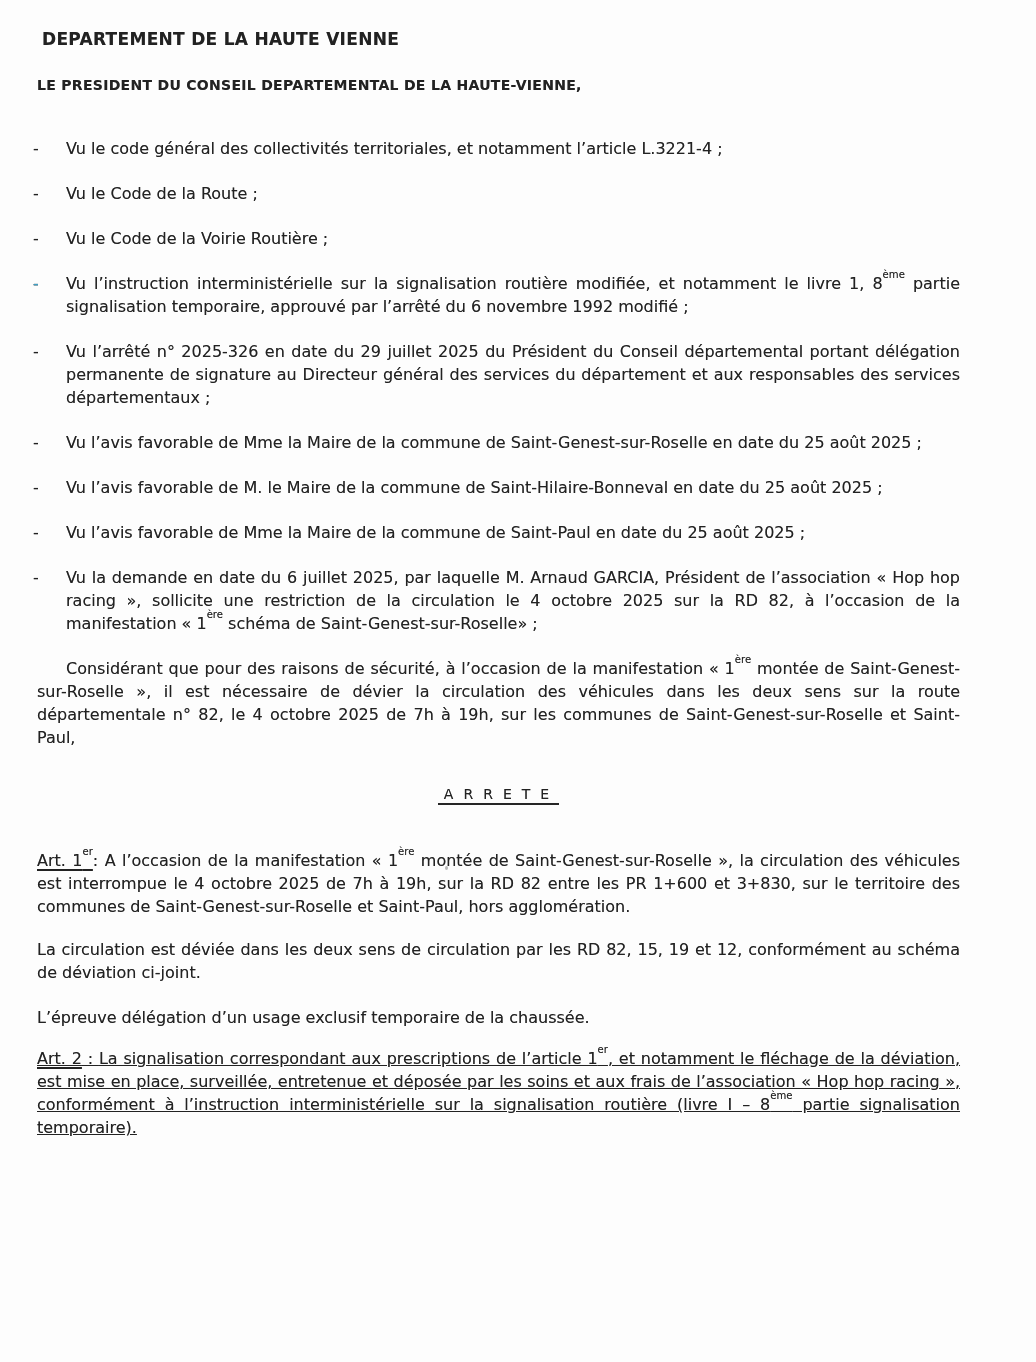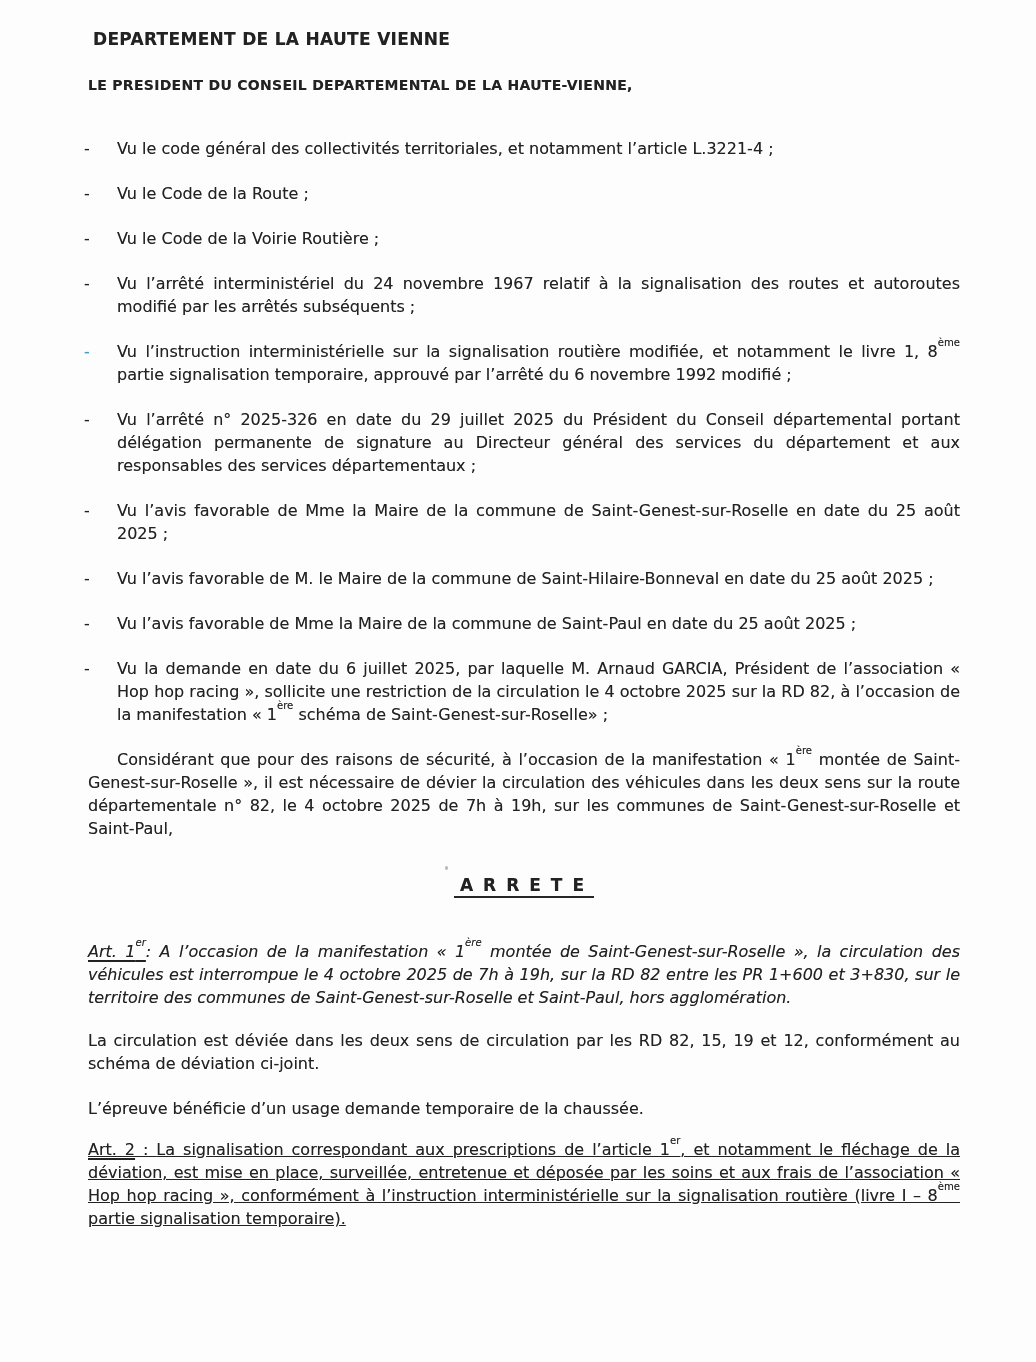--- a/index.html
+++ b/index.html
@@ -2,21 +2,21 @@
 <html lang="fr"><head>
 <meta charset="utf-8">
 <style>
   html, body { margin: 0; padding: 0; background: #ffffff; }
   .page {
     position: relative;
     width: 1036px;
     height: 1362px;
     box-sizing: border-box;
     background: #fdfdfd;
-    padding: 28px 76px 0 88px;
+    padding: 28px 76px 0 37px;
     font-family: "DejaVu Sans", "Liberation Sans", sans-serif;
     font-size: 16px;
     line-height: 23px;
     color: #222;
     text-shadow: 0 0 0.6px rgba(40,40,40,0.45);
     overflow: hidden;
   }
   .header-line1 {
     font-weight: bold;
     font-size: 17px;
@@ -52,30 +52,30 @@
     top: -0.45em;
   }
   p.considerant {
     margin: 0;
     text-align: justify;
     text-indent: 29px;
   }
   .arrete-heading {
     margin: 32px 0 0 0;
     text-align: center;
-    font-size: 17px;
+    font-size: 14px;
     line-height: 26px;
-    font-weight: bold;
+    font-weight: normal;
   }
   .arrete-heading .arrete-text {
     letter-spacing: 10px;
     border-bottom: 2px solid #262626;
     padding: 0 0 1px 6px;
   }
-  p.article-1 { margin: 42px 0 0 0; text-align: justify; font-style: italic; }
+  p.article-1 { margin: 42px 0 0 0; text-align: justify; }
   p.para-deviation { margin: 20px 0 0 0; text-align: justify; }
   p.para-usage { margin: 22px 0 0 0; text-align: justify; }
   p.article-2 { margin: 18px 0 0 0; text-align: justify; text-decoration: underline; }
   .art-label {
     text-decoration: underline;
     text-decoration-thickness: 1.5px;
     text-underline-offset: 3px;
   }
   .scan-artifact {
     position: absolute;
@@ -107,21 +107,20 @@
       <span>Vu le Code de la Route ;</span>
     </li>
 
     <li class="visa">
       <span class="dash">-</span>
       <span>Vu le Code de la Voirie Routière ;</span>
     </li>
 
     <li class="visa">
       <span class="dash">-</span>
-      <span>Vu l’arrêté interministériel du 24 novembre 1967 relatif à la signalisation des routes et autoroutes modifié par les arrêtés subséquents ;</span>
     </li>
 
     <li class="visa">
       <span class="dash" style="color: rgb(63, 159, 196);">-</span>
       <span>
         <span>Vu l’instruction interministérielle sur la signalisation routière modifiée, et notamment le livre 1, 8</span><sup class="sup">ème</sup><span> partie signalisation temporaire, approuvé par l’arrêté du 6 novembre 1992 modifié ;</span>
       </span>
     </li>
 
     <li class="visa">
@@ -154,19 +153,19 @@
   </ul>
 
   <p class="considerant"><span>Considérant que pour des raisons de sécurité, à l’occasion de la manifestation « 1</span><sup class="sup">ère</sup><span> montée de Saint-Genest-sur-Roselle », il est nécessaire de dévier la circulation des véhicules dans les deux sens sur la route départementale n° 82, le 4 octobre 2025 de 7h à 19h, sur les communes de Saint-Genest-sur-Roselle et Saint-Paul,</span></p>
 
   <h2 class="arrete-heading"><span class="arrete-text">ARRETE</span></h2>
 
   <p class="article-1"><span class="art-label"><span>Art. 1</span><sup class="sup">er</sup></span><span>: </span><span>A l’occasion de la manifestation « 1</span><sup class="sup">ère</sup><span> montée de Saint-Genest-sur-Roselle », la circulation des véhicules est interrompue le 4 octobre 2025 de 7h à 19h, sur la RD 82 entre les PR 1+600 et 3+830, sur le territoire des communes de Saint-Genest-sur-Roselle et Saint-Paul, hors agglomération.</span></p>
 
   <p class="para-deviation">La circulation est déviée dans les deux sens de circulation par les RD 82, 15, 19 et 12, conformément au schéma de déviation ci-joint.</p>
 
-  <p class="para-usage">L’épreuve bénéficie d’un usage demande temporaire de la chaussée.</p>
+  <p class="para-usage">L’épreuve délégation d’un usage exclusif temporaire de la chaussée.</p>
 
   <p class="article-2"><span class="art-label">Art. 2</span><span> : </span><span>La signalisation correspondant aux prescriptions de l’article 1</span><sup class="sup">er</sup><span>, et notamment le fléchage de la déviation, est mise en place, surveillée, entretenue et déposée par les soins et aux frais de l’association « Hop hop racing », conformément à l’instruction interministérielle sur la signalisation routière (livre I – 8</span><sup class="sup">ème</sup><span> partie signalisation temporaire).</span></p>
 
   <div class="scan-artifact"></div>
 
 </div>
 
 </body></html>

